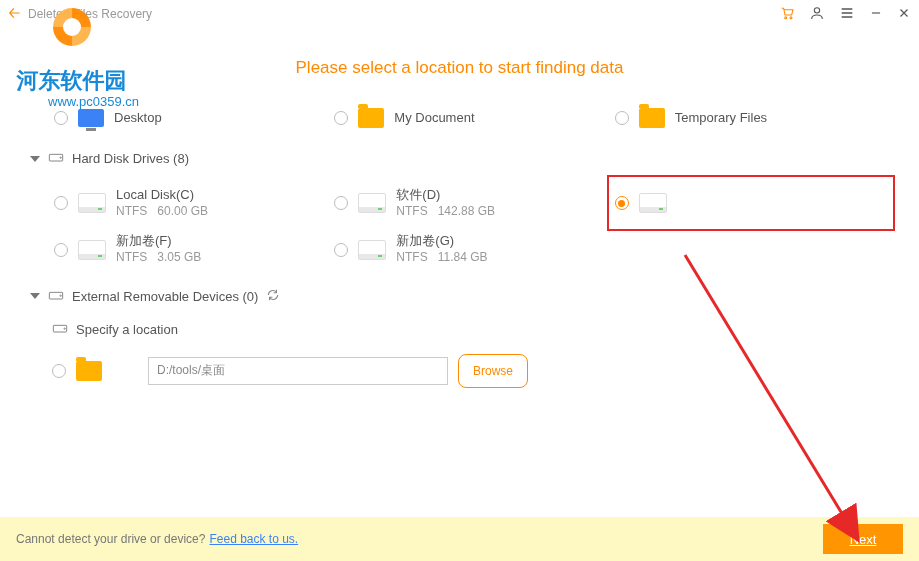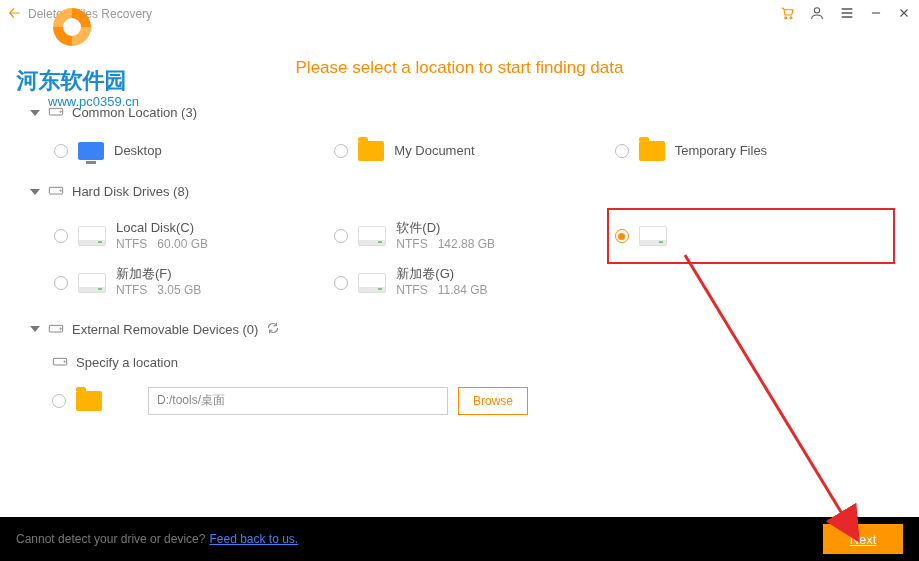--- a/index.html
+++ b/index.html
@@ -40,23 +40,23 @@
 .item-text { display: flex; flex-direction: column; line-height: 1.3; }
 .item-sub { color: #999; font-size: 12px; }
 .item-sub span + span { margin-left: 10px; }
 
 .highlight-box { border: 2px solid #e62828; padding: 8px 6px; margin: -8px -6px; }
 
 .refresh-icon svg { width: 14px; height: 14px; }
 
 .specify-row { display: flex; align-items: center; gap: 10px; padding: 8px 0 0 22px; }
 .path-input { flex: 0 0 300px; height: 28px; border: 1px solid #ccc; padding: 0 8px; font-size: 12px; color: #888; margin-left: 36px; }
-.browse-btn { height: 28px; padding: 0 14px; border: 1px solid #ff8a00; background: #fff; color: #ff8a00; font-size: 12px; cursor: pointer; border-radius: 0; }
-
-.footer { position: absolute; bottom: 0; left: 0; right: 0; height: 44px; background: #000000; display: flex; align-items: center; padding: 0 16px; font-size: 12px; color: #777; }
+.browse-btn { height: 34px; padding: 0 14px; border: 1px solid #ff8a00; background: #fff; color: #ff8a00; font-size: 12px; cursor: pointer; border-radius: 8px; }
+
+.footer { position: absolute; bottom: 0; left: 0; right: 0; height: 44px; background: #fef9c3; display: flex; align-items: center; padding: 0 16px; font-size: 12px; color: #777; }
 .footer a { color: #3b82f6; text-decoration: underline; margin-left: 4px; }
 .next-btn { margin-left: auto; width: 80px; height: 30px; background: #ff9500; color: #fff; border: none; font-size: 13px; cursor: pointer; text-decoration: underline; }
 
 .arrow-annotation { position: absolute; top: 245px; left: 625px; width: 300px; height: 310px; pointer-events: none; z-index: 60; }
 </style>
 </head>
 <body>
 
 <div class="titlebar">
   <div class="titlebar-left">
@@ -94,28 +94,20 @@
     <div class="wm-logo"></div>
     <div class="wm-text">河东软件园</div>
   </div>
   <div class="wm-url">www.pc0359.cn</div>
 </div>
 
 <div class="headline">Please select a location to start finding data</div>
 
 <div class="content">
 
-  <div class="section-header">
-    <span class="caret"></span>
-    <span class="drive-glyph"><svg viewBox="0 0 24 20" fill="none" stroke="#888" stroke-width="1.5">
-          <rect x="2" y="6" width="20" height="10" rx="1"></rect>
-          <circle cx="19" cy="11" r="1"></circle>
-        </svg></span>
-    <span>Common Location (3)</span>
-  </div>
   <div class="grid">
     <div class="item">
       <span class="radio"></span>
       <span class="monitor-icon"></span>
       <span class="item-text">
           <span>Desktop</span>
         </span>
     </div>
     <div class="item">
       <span class="radio"></span>

